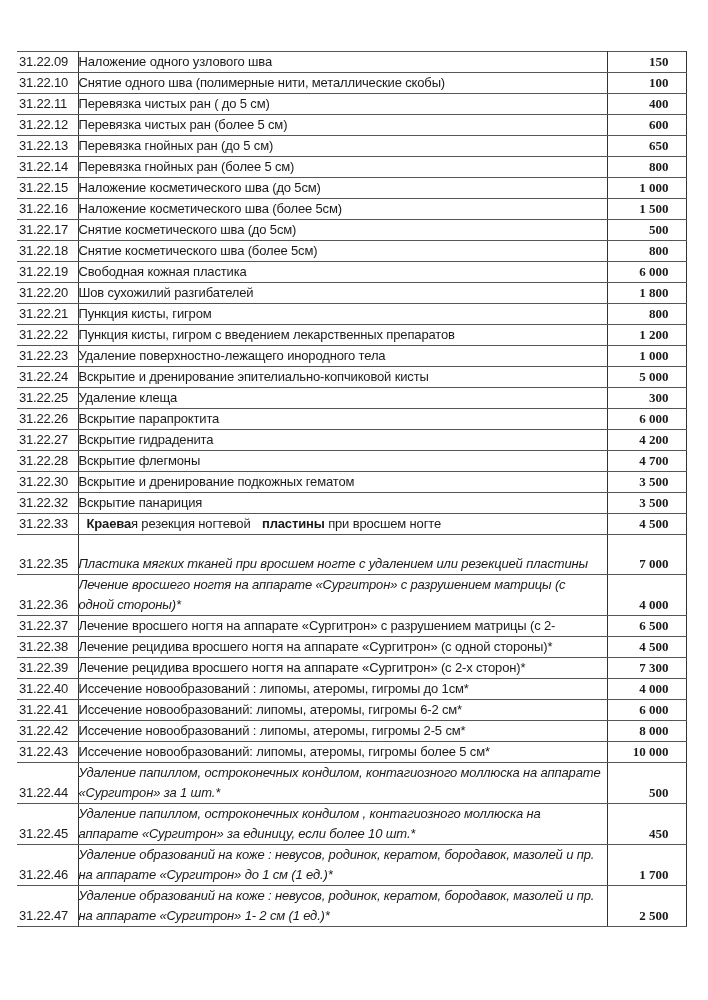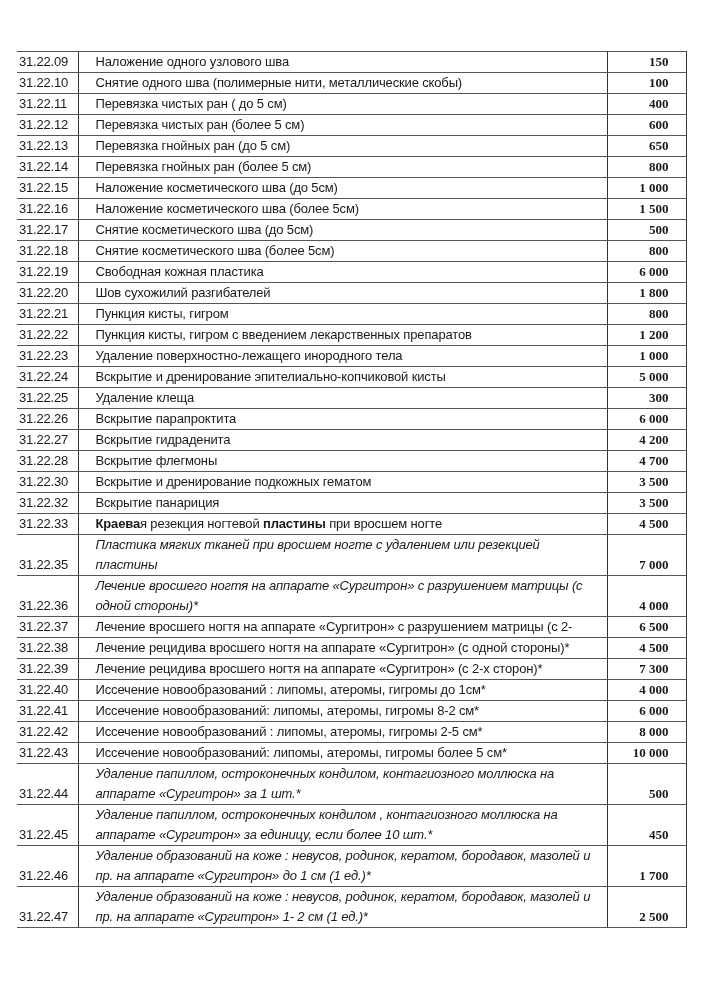--- a/index.html
+++ b/index.html
@@ -13,25 +13,25 @@
   }
   table.price col.c-id { width: 61px; }
   table.price col.c-name { width: 529px; }
   table.price col.c-price { width: 79px; }
   table.price td {
     border-top: 1.5px solid #555; border-bottom: 1.5px solid #555;
     padding: 0 3px; vertical-align: bottom; white-space: nowrap; overflow: hidden;
     height: 20px; box-sizing: border-box;
   }
   table.price td.id { border-right: 1px solid #333; padding-left: 2px; letter-spacing: -0.2px; }
-  table.price td.name { border-right: 1px solid #333; padding-left: 17px; white-space: normal; letter-spacing: -0.15px; }
+  table.price td.name { border-right: 1px solid #333; padding-left: 0; white-space: normal; letter-spacing: -0.15px; }
   table.price td.price { text-align: right; font-weight: bold; padding-right: 17px; border-right: 1px solid #333; font-family: Liberation Serif, serif; }
   table.price tr.double td { height: 40px; }
   table.price tr.double td.name { line-height: 20px; font-style: italic; }
-  b { font-weight: bold; }
+  b { font-weight: bold; margin-left: 8px; }
 </style>
 </head>
 <body>
 
 <div class="page">
   <table class="price">
     <colgroup>
         <col class="c-id">
         <col class="c-name">
         <col class="c-price">
@@ -177,21 +177,21 @@
           <td class="name" style="white-space:nowrap">Лечение рецидива вросшего ногтя на аппарате «Сургитрон»  (с 2-х сторон)*</td>
           <td class="price">7 300</td>
         </tr>
       <tr>
           <td class="id">31.22.40</td>
           <td class="name">Иссечение новообразований : липомы, атеромы, гигромы до 1см*</td>
           <td class="price">4 000</td>
         </tr>
       <tr>
           <td class="id">31.22.41</td>
-          <td class="name">Иссечение новообразований: липомы, атеромы, гигромы  8-2 см*</td>
+          <td class="name">Иссечение новообразований: липомы, атеромы, гигромы  6-2 см*</td>
           <td class="price">6 000</td>
         </tr>
       <tr>
           <td class="id">31.22.42</td>
           <td class="name">Иссечение новообразований : липомы, атеромы, гигромы  2-5 см*</td>
           <td class="price">8 000</td>
         </tr>
       <tr>
           <td class="id">31.22.43</td>
           <td class="name">Иссечение новообразований: липомы, атеромы, гигромы  более 5 см*</td>

